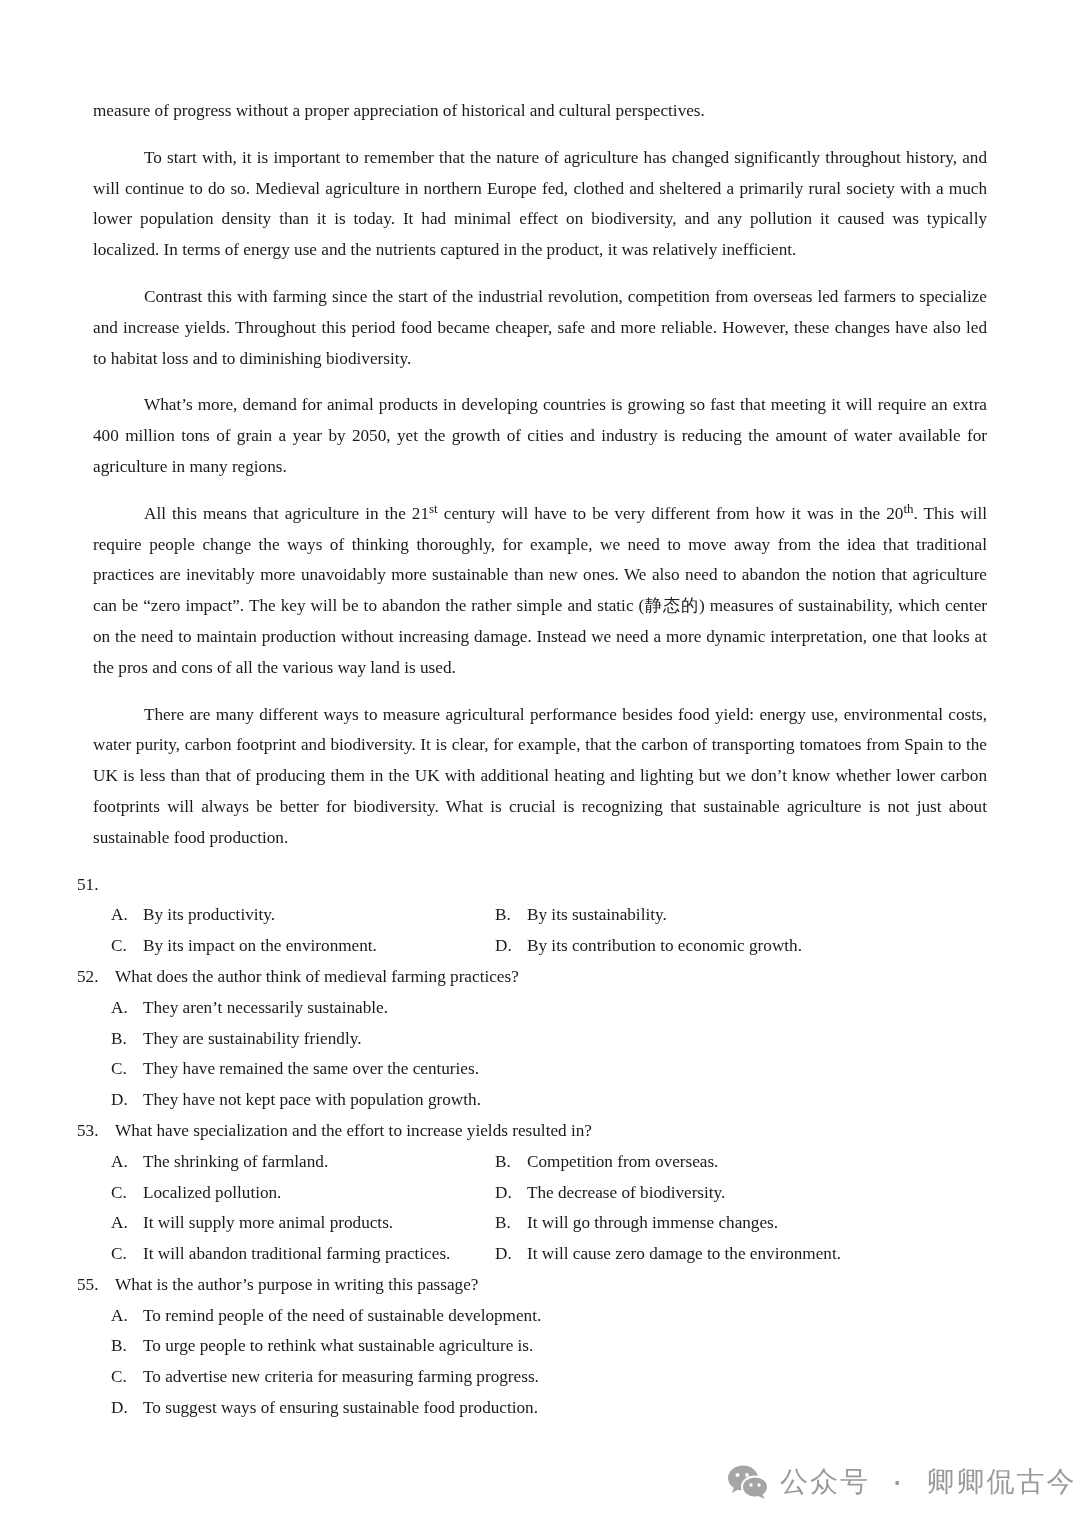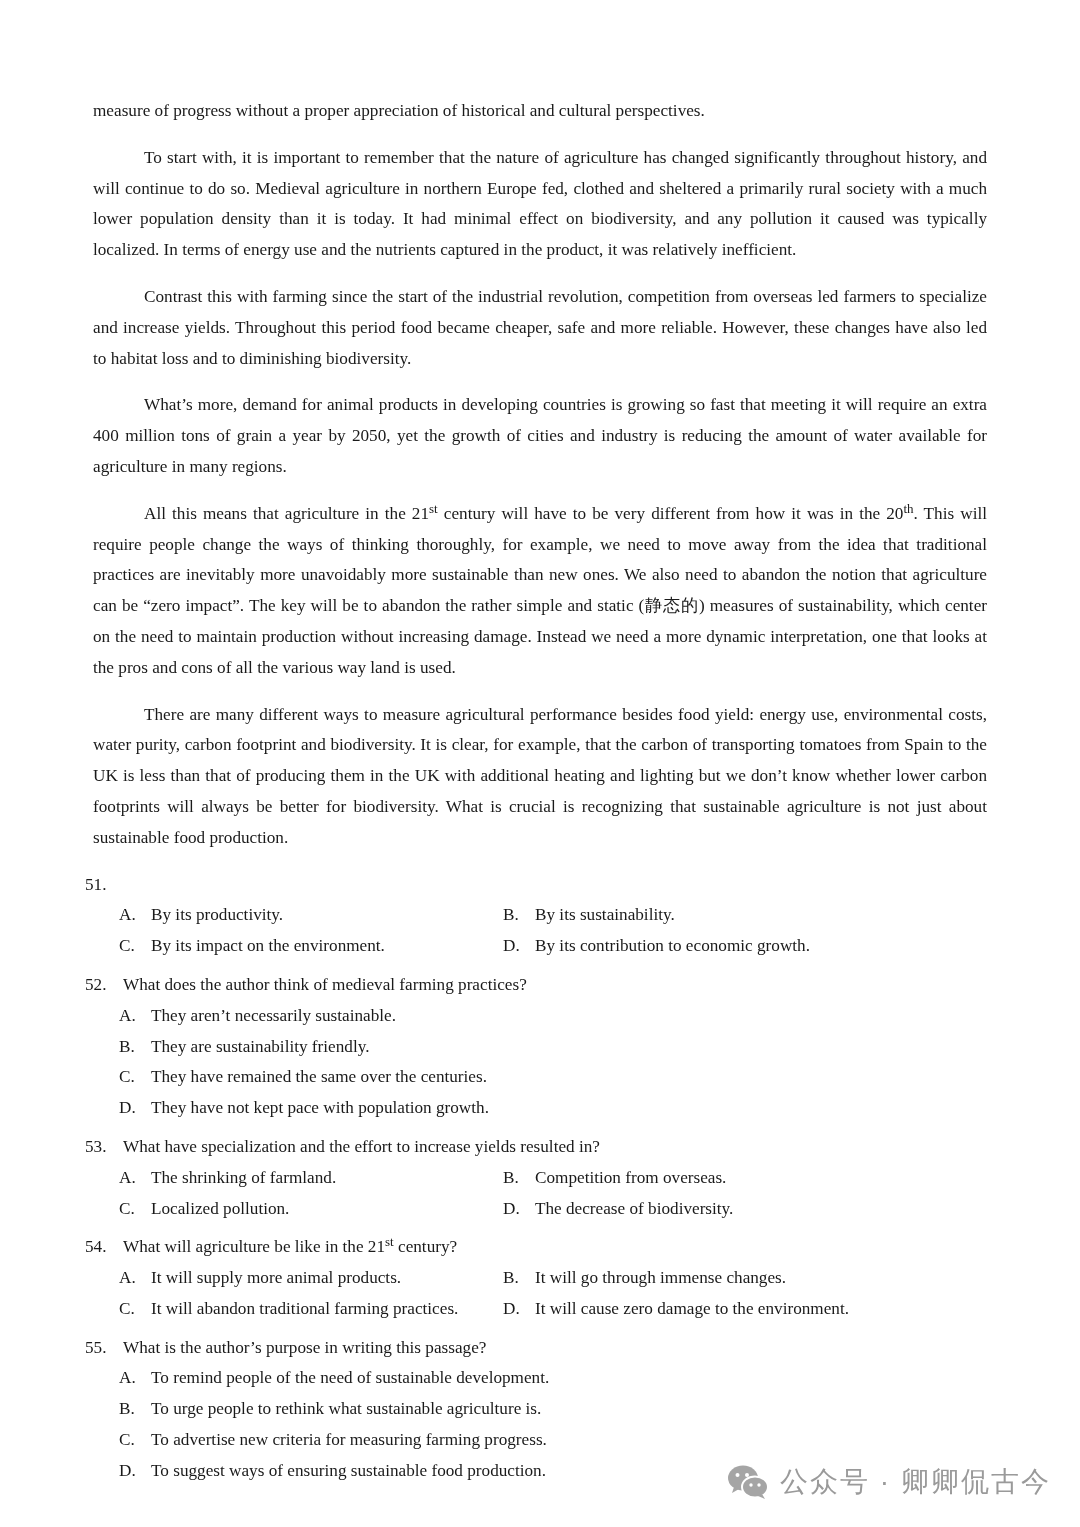--- a/index.html
+++ b/index.html
@@ -20,36 +20,36 @@
     font-size: 17.2px;
     line-height: 30.8px;
   }
   .para {
     margin: 16px;
     text-align: justify;
     text-align-last: left;
   }
   .para.indent { text-indent: 51px; }
   sup { font-size: 13px; line-height: 0; vertical-align: 6px; }
-  .q { margin: 8px; }
+  .q { margin: 0; }
   .q-stem { display: flex; }
   .q-num { width: 38px; flex: none; }
   .opts { padding-left: 34px; }
   .opt-row { display: flex; }
   .opt { display: flex; }
   .opt.half { width: 384px; }
   .opt-letter { width: 32px; flex: none; }
   .watermark {
     position: absolute;
     left: 726px;
     top: 1463px;
     display: flex;
     align-items: center;
     color: #9a9a9a;
-    font-family: Liberation Sans, sans-serif;
+    font-family: Liberation Mono, monospace;
     font-size: 28px;
     letter-spacing: 2px;
   }
   .wechat-icon { width: 44px; height: 38px; margin-right: 10px; }
 </style>
 </head>
 <body>
 
 <div class="page">
   <section>
@@ -139,24 +139,20 @@
             </div>
           <div class="opt">
               <span class="opt-letter">D.</span>
               <span>The decrease of biodiversity.</span>
             </div>
         </div>
       </div>
     </div>
 
     <div class="q">
-      <div class="q-stem">
-        <span class="q-num">54.</span>
-        <span><span>What will agriculture be like in the 21</span><sup>st</sup><span> century?</span></span>
-      </div>
       <div class="opts">
         <div class="opt-row">
           <div class="opt half">
               <span class="opt-letter">A.</span>
               <span>It will supply more animal products.</span>
             </div>
           <div class="opt">
               <span class="opt-letter">B.</span>
               <span>It will go through immense changes.</span>
             </div>

